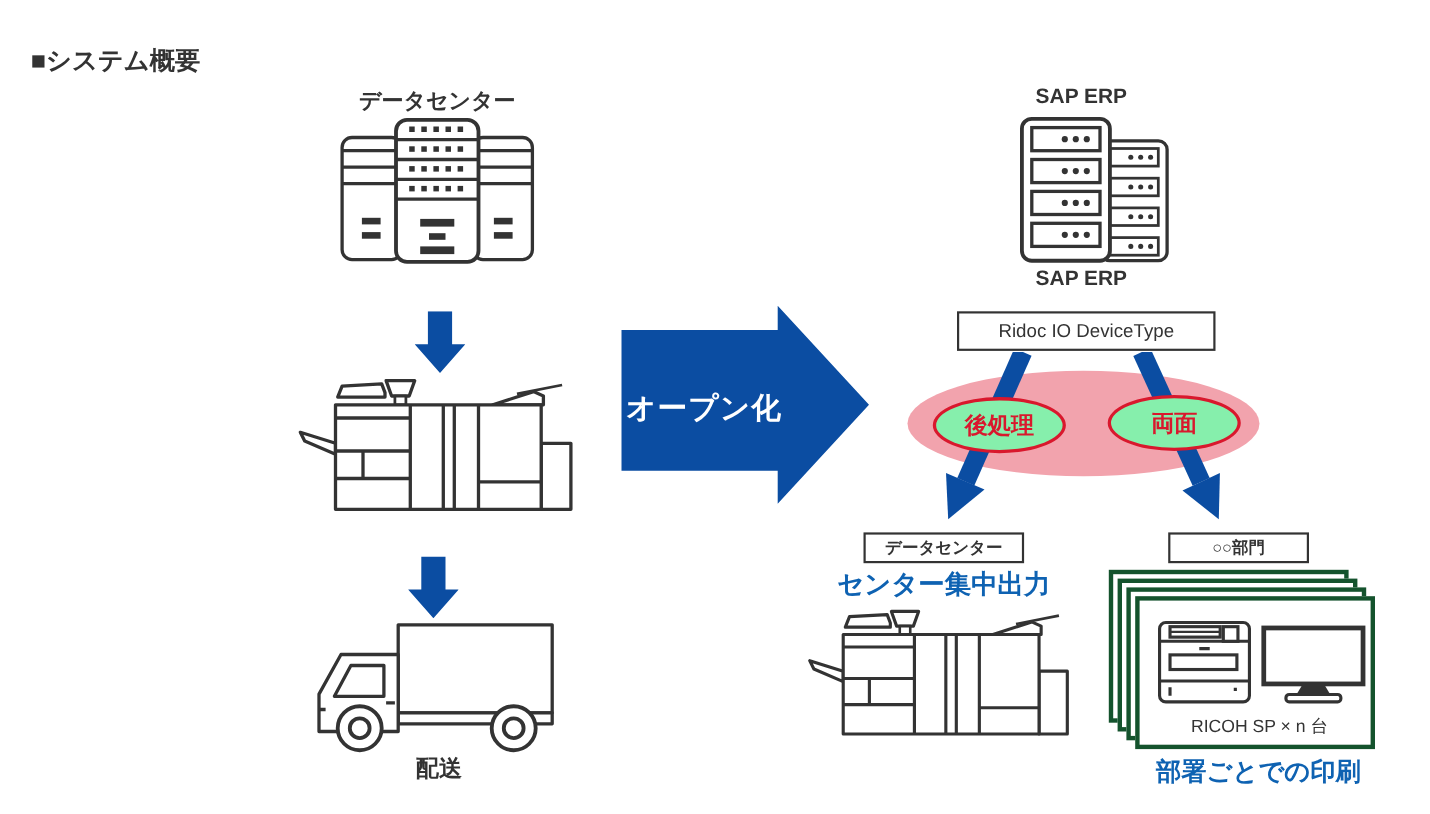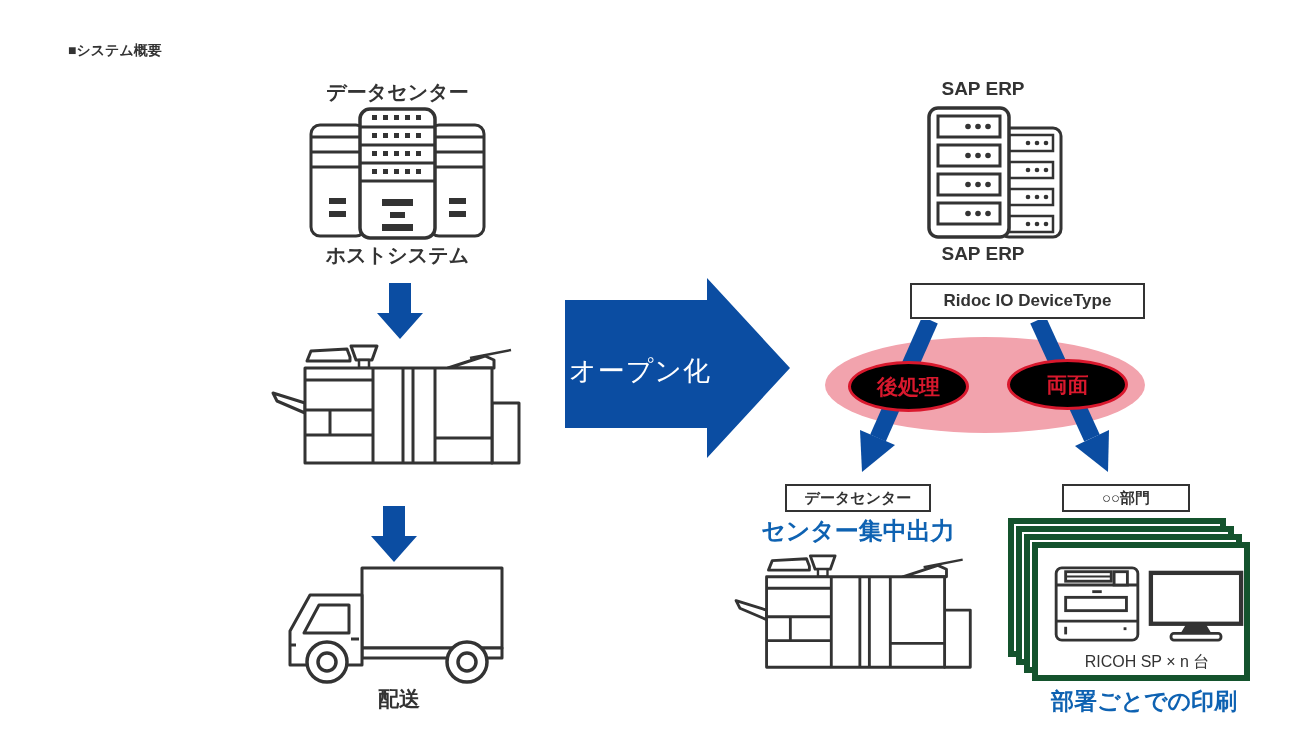--- a/index.html
+++ b/index.html
@@ -9,34 +9,34 @@
     overflow:hidden;
   }
   .abs{position:absolute;}
   .lbl{font-weight:bold;color:#333;text-align:center;line-height:1.2;}
   .blue-lbl{color:#0e62b2;font-weight:bold;text-align:center;}
   .box-lbl{
     background:#fff;border:2px solid #333;display:flex;align-items:center;justify-content:center;
     font-weight:600;color:#333;box-sizing:border-box;
   }
   .feature{
-    background:#000000;border:3px solid #d9182d;border-radius:50%;
+    background:#86efac;border:3px solid #d9182d;border-radius:50%;
     display:flex;align-items:center;justify-content:center;
     color:#d9182d;font-weight:bold;box-sizing:border-box;
   }
   .pink-ellipse{background:#f2a3ad;border-radius:50%;}
-  .card{background:#fff;border:6px solid #14532d;box-sizing:border-box;}
+  .card{background:#fff;border:4px solid #14532d;box-sizing:border-box;}
   svg{display:block;}
 </style>
 </head>
 <body>
 
 <div id="stage">
 
-  <div class="abs lbl" style="left:28px;top:42px;font-size:14px;text-align:left;margin-left:40px;">■システム概要</div>
+  <div class="abs lbl" style="left:28px;top:42px;font-size:23px;text-align:left;">■システム概要</div>
 
   <div class="abs lbl" style="left:305px;top:80px;width:185px;font-size:20px;">データセンター</div>
 
   <svg class="abs" style="left:305px;top:106px;" width="185" height="135" viewBox="0 0 185 135">
     <g fill="#fff" stroke="#333" stroke-width="3">
       <rect x="6" y="19" width="54" height="111" rx="9"></rect>
       <rect x="125" y="19" width="54" height="111" rx="9"></rect>
     </g>
     <g stroke="#333" stroke-width="3">
       <line x1="6" y1="31" x2="60" y2="31"></line>
@@ -79,21 +79,20 @@
         <rect x="78" y="63" width="5" height="5"></rect>
         <rect x="89" y="63" width="5" height="5"></rect>
         <rect x="100" y="63" width="5" height="5"></rect>
         <rect x="111" y="63" width="5" height="5"></rect>
       <rect x="77" y="93" width="31" height="7"></rect>
         <rect x="85" y="106" width="15" height="6"></rect>
         <rect x="77" y="118" width="31" height="7"></rect>
     </g>
   </svg>
 
-  <div class="abs lbl" style="left:305px;top:243px;width:185px;font-size:20px;">ホストシステム</div>
 
   <svg class="abs" style="left:377px;top:283px;" width="46" height="56" viewBox="0 0 46 56">
     <polygon points="12,0 34,0 34,30 46,30 23,56 0,30 12,30" fill="#0b4da2"></polygon>
   </svg>
 
   <svg class="abs" style="left:265px;top:343px;" width="270" height="125" viewBox="0 0 270 125">
     <g fill="#fff" stroke="#333" stroke-width="3" stroke-linejoin="round">
       <polygon points="8,50 40,60 40,70 12,58"></polygon>
       <rect x="227" y="60" width="27" height="60"></rect>
       <line x1="205" y1="15" x2="246" y2="7" stroke-width="2.5"></line>
@@ -136,21 +135,21 @@
       <circle cx="184" cy="97" r="20"></circle>
         <circle cx="184" cy="97" r="9"></circle>
     </g>
   </svg>
 
   <div class="abs lbl" style="left:309px;top:686px;width:180px;font-size:21px;">配送</div>
 
   <svg class="abs" style="left:562px;top:277px;" width="230" height="185" viewBox="0 0 230 185">
     <polygon points="3,23 145,23 145,1 228,91 145,181 145,151 3,151" fill="#0b4da2"></polygon>
   </svg>
-  <div class="abs" style="left:565px;top:353px;width:150px;text-align:center;font-size:27px;font-weight:normal;color:#fff;letter-spacing:1px;">オープン化</div>
+  <div class="abs" style="left:565px;top:353px;width:150px;text-align:center;font-size:27px;font-weight:bold;color:#fff;letter-spacing:1px;">オープン化</div>
 
   <div class="abs lbl" style="left:908px;top:78px;width:150px;font-size:19px;font-weight:600;">SAP ERP</div>
 
   <svg class="abs" style="left:925px;top:104px;" width="140" height="135" viewBox="0 0 140 135">
     <rect x="76" y="24" width="60" height="109" rx="8" fill="#fff" stroke="#333" stroke-width="3"></rect>
     <g fill="#fff" stroke="#333" stroke-width="2.5">
       <rect x="84" y="31" width="44" height="16"></rect>
         <rect x="84" y="58" width="44" height="16"></rect>
       <rect x="84" y="85" width="44" height="16"></rect>
         <rect x="84" y="112" width="44" height="16"></rect>
@@ -198,21 +197,21 @@
 
   <svg class="abs" style="left:840px;top:320px;z-index:2;" width="290" height="160" viewBox="0 0 290 160">
     <g fill="#0b4da2" stroke="#0b4da2">
       <line x1="90" y1="0" x2="38" y2="118" stroke-width="17"></line>
       <polygon points="22,152 20,110 55,125" stroke="none"></polygon>
       <line x1="198" y1="0" x2="252" y2="118" stroke-width="17"></line>
       <polygon points="268,152 235,126 269,110" stroke="none"></polygon>
     </g>
   </svg>
 
-  <div class="abs box-lbl" style="left:870px;top:283px;width:235px;height:36px;font-size:17px;font-weight:700;z-index:4;margin-left:40px;">Ridoc IO DeviceType</div>
+  <div class="abs box-lbl" style="left:870px;top:283px;width:235px;height:36px;font-size:17px;font-weight:400;z-index:4;">Ridoc IO DeviceType</div>
 
   <div class="abs feature" style="left:848px;top:361px;width:121px;height:51px;font-size:21px;z-index:3;">後処理</div>
   <div class="abs box-lbl" style="left:785px;top:484px;width:146px;height:28px;font-size:15px;">データセンター</div>
 
   <div class="abs feature" style="left:1007px;top:359px;width:121px;height:51px;font-size:21px;z-index:3;">両面</div>
   <div class="abs blue-lbl" style="left:760px;top:515px;width:196px;font-size:24px;">センター集中出力</div>
 
   <svg class="abs" style="left:728px;top:553px;" width="258" height="119" viewBox="0 0 270 125">
     <g fill="#fff" stroke="#333" stroke-width="3" stroke-linejoin="round">
       <polygon points="8,50 40,60 40,70 12,58"></polygon>

